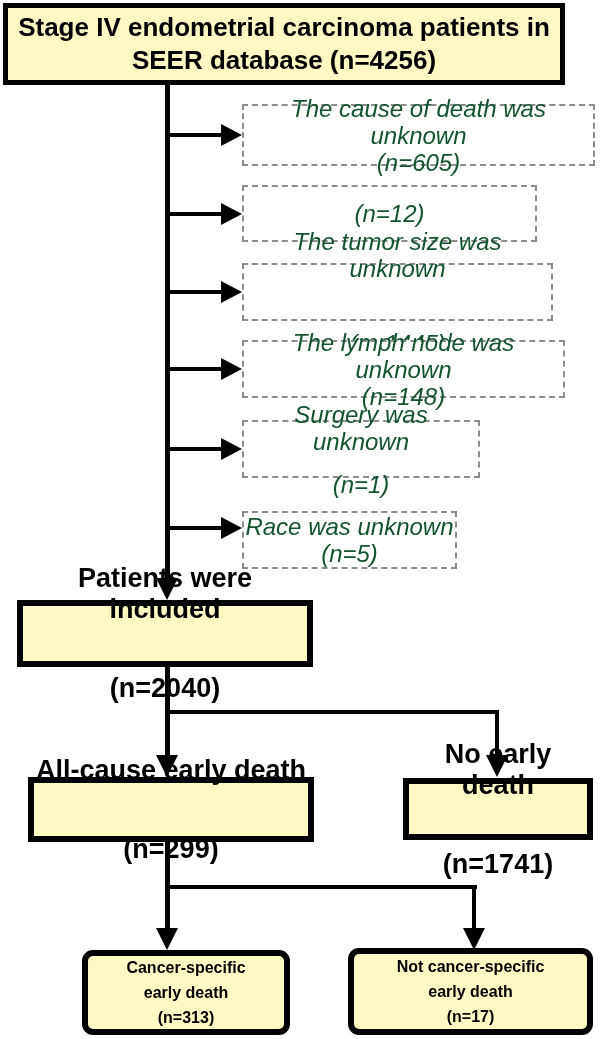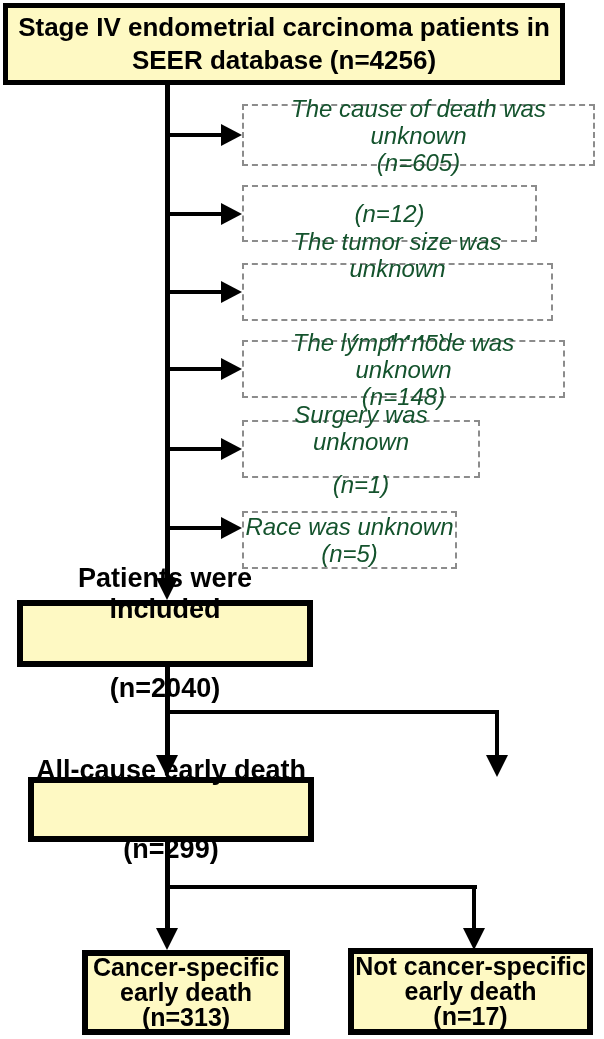--- a/index.html
+++ b/index.html
@@ -47,21 +47,21 @@
     border-left: 21px solid #000000;
   }
   .arr-down {
     position: absolute; width: 0; height: 0;
     border-left: 11px solid transparent;
     border-right: 11px solid transparent;
     border-top: 22px solid #000000;
   }
   .t26 { font-size: 26px; line-height: 33px; }
   .t27 { font-size: 27px; line-height: 31px; gap: 48px; }
-  .t25 { font-size: 25px; line-height: 25px; }
+  .t25 { font-size: 16px; line-height: 25px; border-radius: 11px; }
 </style>
 </head>
 <body>
 
 <div id="canvas">
 
   <div class="box-solid t26" style="left:3px; top:3px; width:562px; height:82px; border-width:5px;">
     <div>Stage IV endometrial carcinoma patients in</div>
     <div>SEER database (n=4256)</div>
   </div>
@@ -125,20 +125,24 @@
   <div class="hline" style="left:165px; top:710px; width:334px; height:4px;"></div>
   <div class="vline" style="left:165px; top:710px; width:5px; height:46px;"></div>
   <div class="arr-down" style="left:156px; top:755px;"></div>
   <div class="vline" style="left:495px; top:710px; width:4px; height:46px;"></div>
   <div class="arr-down" style="left:486px; top:755px;"></div>
 
   <div class="box-solid t27" style="left:28px; top:777px; width:286px; height:65px;">
     <div>All-cause early death</div>
     <div>(n=299)</div>
   </div>
+  <div class="box-solid t27" style="left:403px; top:778px; width:190px; height:62px;">
+    <div>No early death</div>
+    <div>(n=1741)</div>
+  </div>
 
   <div class="vline" style="left:165px; top:842px; width:5px; height:47px;"></div>
   <div class="hline" style="left:165px; top:885px; width:312px; height:4px;"></div>
   <div class="vline" style="left:165px; top:885px; width:5px; height:44px;"></div>
   <div class="arr-down" style="left:156px; top:928px;"></div>
   <div class="vline" style="left:472px; top:885px; width:4px; height:44px;"></div>
   <div class="arr-down" style="left:463px; top:928px;"></div>
 
   <div class="box-solid t25" style="left:82px; top:950px; width:208px; height:85px;">
     <div>Cancer-specific</div>

